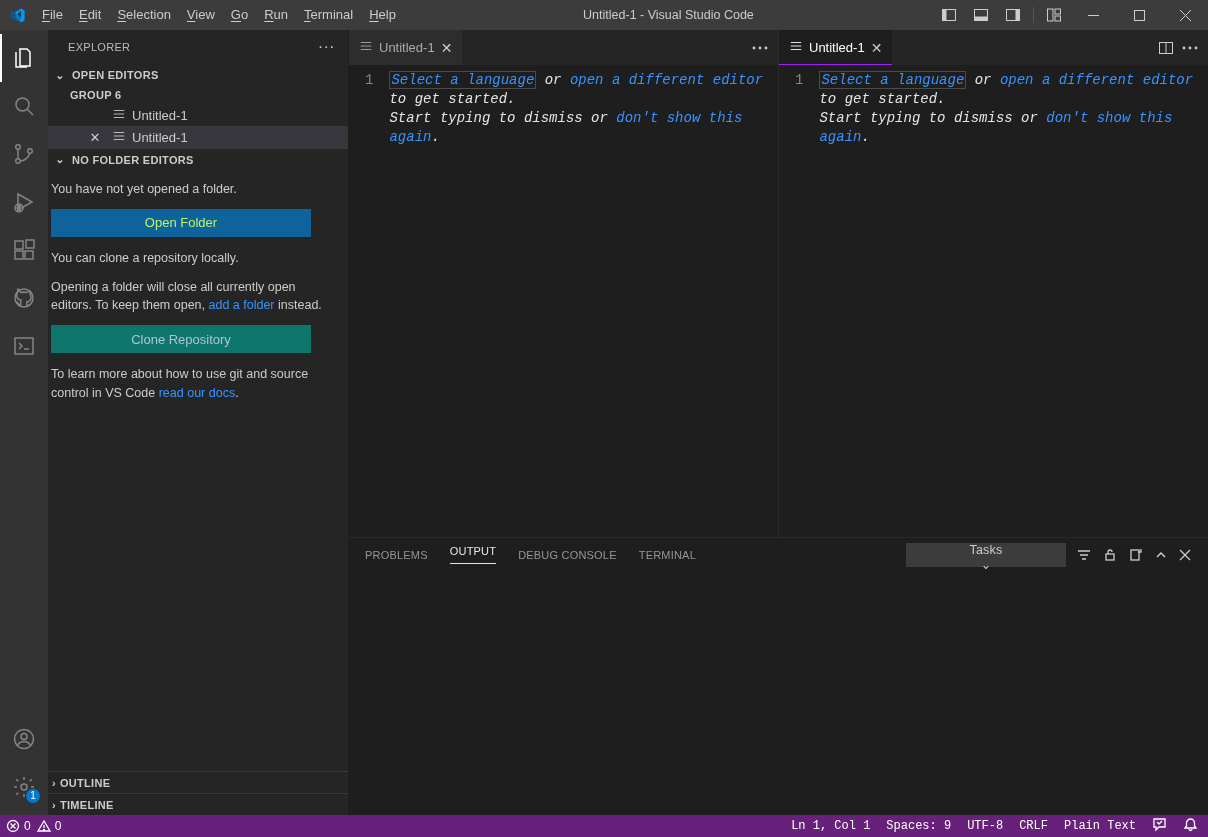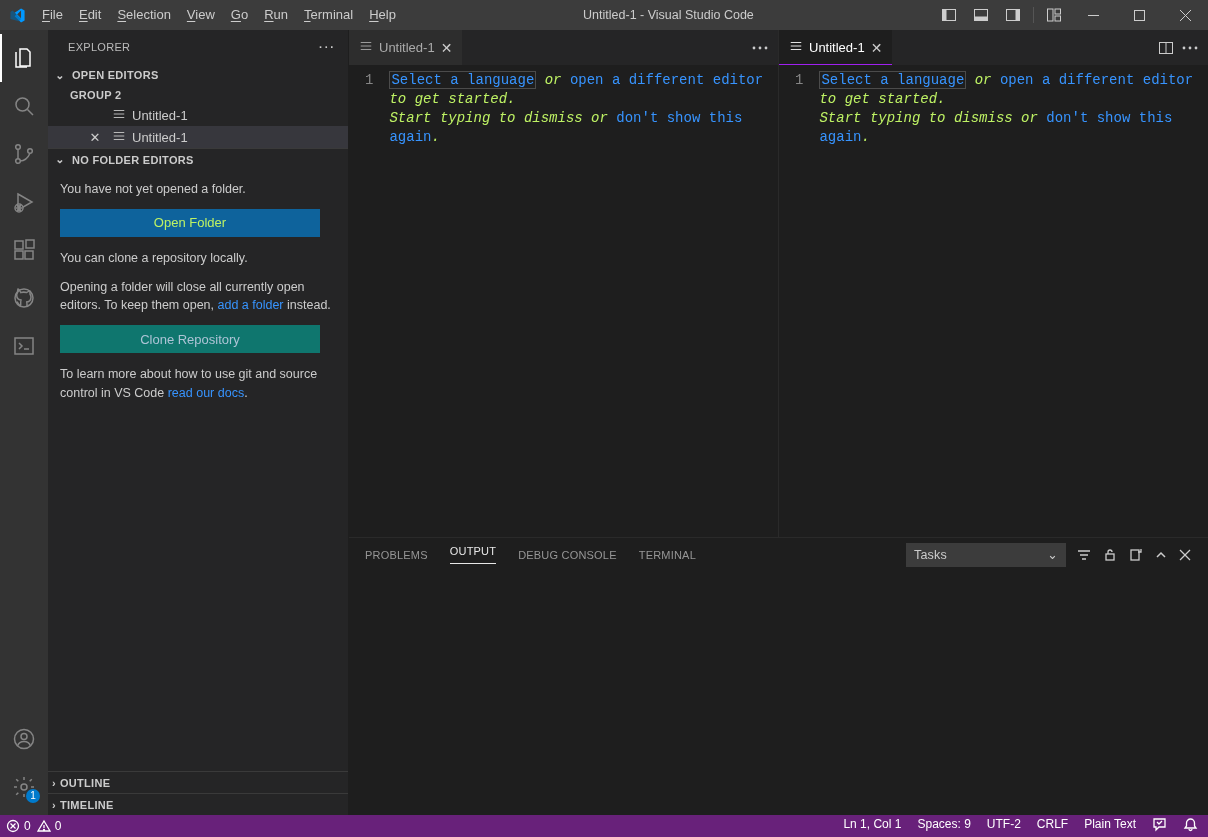--- a/index.html
+++ b/index.html
@@ -71,21 +71,21 @@
   .group-label {
     padding:3px 0 3px 22px; font-size:11px; font-weight:700; color:#ccc; letter-spacing:0.3px;
   }
   .file-row {
     display:flex; align-items:center; gap:6px; height:22px;
     padding-left:36px; color:#ccc; font-size:13px;
   }
   .file-row .file-icn { color:#ccc;}
   .file-row.active { background:#37373d;}
   .file-row .close { width:22px; text-align:center; color:#ccc;}
-  .nofolder-content { padding:10px 14px 0 12px; color:#ccc; font-size:12.5px; line-height:1.5;}
+  .nofolder-content { padding:10px 14px 0 3px; color:#ccc; font-size:12.5px; line-height:1.5;}
   .nofolder-content p { margin-bottom:10px;}
   .btn {
     display:block; width:260px; margin:6px 0 12px 0; height:28px;
     border:none; color:#bef264; font-size:13px; cursor:pointer;
   }
   .btn.primary { background:#0e639c;}
   .btn.secondary { background:#0f766e; color:#adc4d6;}
   .link { color:#3794ff; }
   .outline, .timeline {
     height:22px; display:flex; align-items:center; gap:4px; padding-left:4px;
@@ -115,46 +115,46 @@
   .tab-split-icn svg, .tab-more-icn svg { display:block;}
   .edbody {
     flex:1; display:flex; background:#1e1e1e;
     font-family: Consolas, "Courier New", monospace;
     font-size:14px; line-height:19px; min-height:0;
   }
   .gutter {
     width:48px; text-align:right; padding:6px 16px 0 0; color:#858585;
   }
   .content { padding:6px 0 0 0; color:#ccc;}
-  .content .it { font-style:italic; color:#bef264;}
-  .content .lk { color:#3794ff; }
+  .content .it { font-style:italic; color:#e5e5e5;}
+  .content .lk { color:#3794ff; font-style:italic;}
   .content .box { border:1px solid #4b4b4b; padding:0 1px;}
   
   .panel {
     height:278px; background:#1e1e1e; border-top:1px solid #2a2a2a;
     display:flex; flex-direction:column;
   }
   .panel-tabs {
     height:33px; display:flex; align-items:center; padding:0 16px; gap:22px;
     font-size:11px; color:#969696; letter-spacing:0.2px;
   }
   .panel-tabs .pt.active { color:#e7e7e7; border-bottom:1px solid #e7e7e7; padding-bottom:6px;}
   .panel-right { margin-left:auto; display:flex; align-items:center; gap:10px; color:#ccc;}
   .task-select {
     width:160px; height:24px; background:#3c3c3c; display:flex; align-items:center;
-    padding:0 8px; justify-content:space-between; font-size:12.5px;
+    padding:0 8px; justify-content:space-between; font-size:12.5px;flex-direction:column;
   }
   .panel-icn svg { display:block;}
   
   .statusbar {
     height:22px; background:#68217a; color:#fff; display:flex; align-items:center;
     font-size:12px; padding:0 10px 0 6px; gap:10px;
   }
   .statusbar .left { display:flex; align-items:center; gap:6px;}
-  .statusbar .right { margin-left:auto; display:flex; gap:16px; align-items:flex-start;}
+  .statusbar .right { margin-left:auto; display:flex; gap:16px; align-items:center;font-family:Liberation Mono, monospace;}
   .statusbar .item { display:flex; align-items:center; gap:4px;}
   svg { pointer-events:none;}
 </style>
 </head>
 <body>
 
 <div class="titlebar">
   <div class="vs-logo">
     <svg width="17" height="17" viewBox="0 0 24 24">
         <path fill="#0098ff" d="M17 2l5 3v14l-5 3-9-9 3-3 6 6V5l-6 6-3-3z"></path>
@@ -291,21 +291,21 @@
 
   <div class="sidebar">
     <div class="side-head">
       <span>EXPLORER</span>
       <span class="more">···</span>
     </div>
     <div class="section-head">
       <span class="chev">⌄</span>
       <span>OPEN EDITORS</span>
     </div>
-    <div class="group-label">GROUP 2</div>
+    <div class="group-label">GROUP 6</div>
     <div class="file-row">
       <span style="width:22px"></span>
       <span class="file-icn">
         <svg width="14" height="14" viewBox="0 0 16 16" fill="none" stroke="#ccc">
             <path d="M2 4h12M2 8h12M2 12h12"></path>
           </svg>
       </span>
       <span>Untitled-1</span>
     </div>
     <div class="file-row active">
@@ -470,21 +470,21 @@
           <path d="M7 2l6 10H1z"></path>
           <line x1="7" y1="6" x2="7" y2="9"></line>
           <circle cx="7" cy="11" r="0.5" fill="#fff"></circle>
         </svg>
       <span>0</span>
     </div>
   </div>
   <div class="right">
     <span>Ln 1, Col 1</span>
     <span>Spaces: 9</span>
-    <span>UTF-2</span>
+    <span>UTF-8</span>
     <span>CRLF</span>
     <span>Plain Text</span>
     <span><svg width="15" height="15" fill="none" stroke="#fff" stroke-width="1.3">
           <path d="M2 2h11v8H7l-3 3v-3H2z"></path>
           <path d="M5 5l2 2 3-3"></path>
         </svg></span>
     <span><svg width="15" height="15" fill="none" stroke="#fff" stroke-width="1.3">
           <path d="M7.5 2a4 4 0 014 4v3l1.5 2h-11l1.5-2V6a4 4 0 014-4z"></path>
           <path d="M6 12a1.5 1.5 0 003 0"></path>
         </svg></span>

